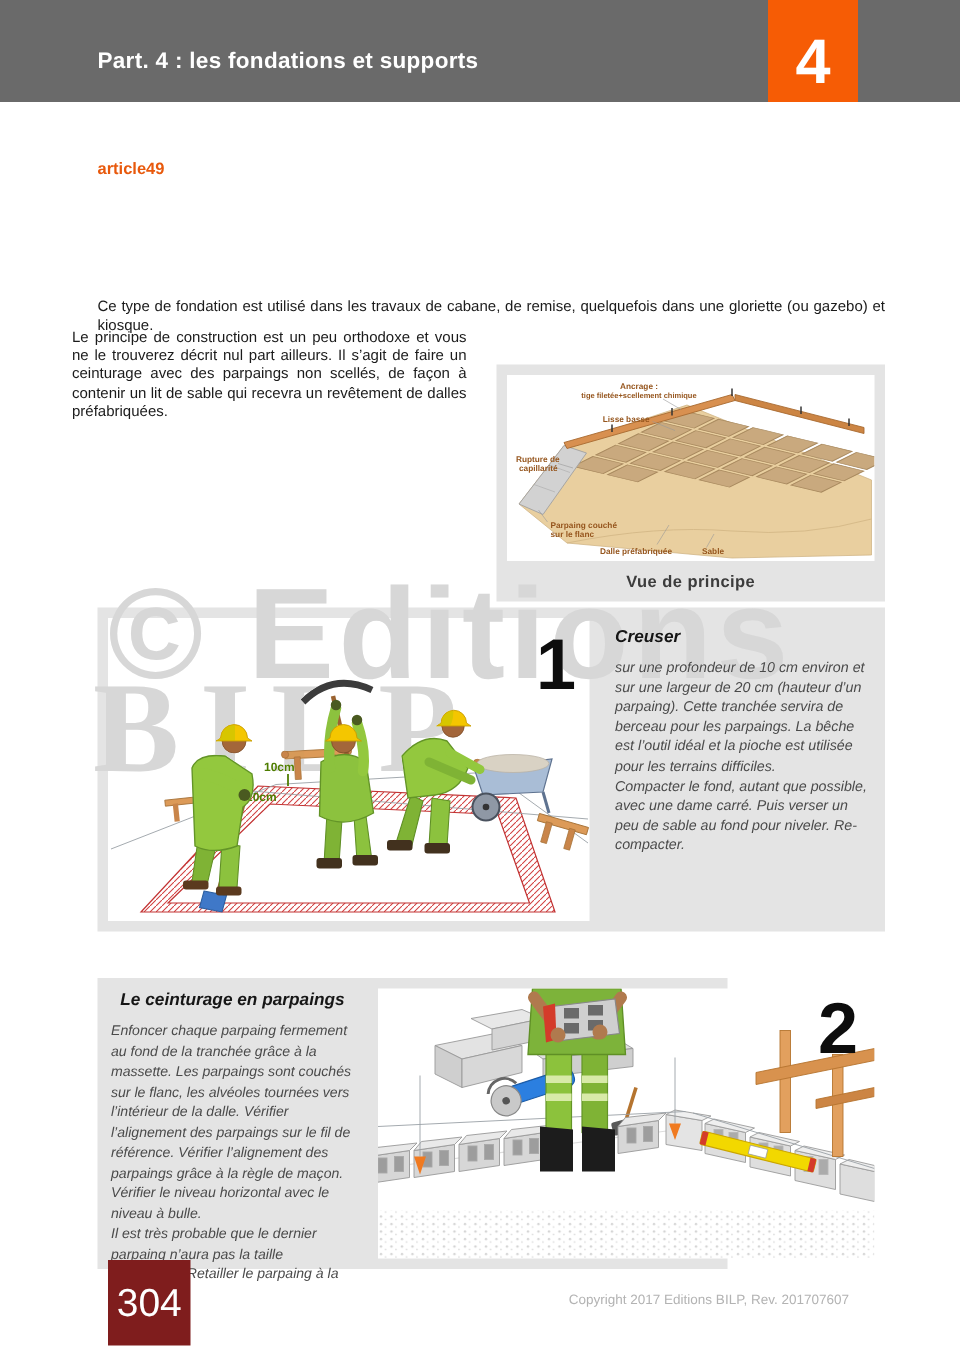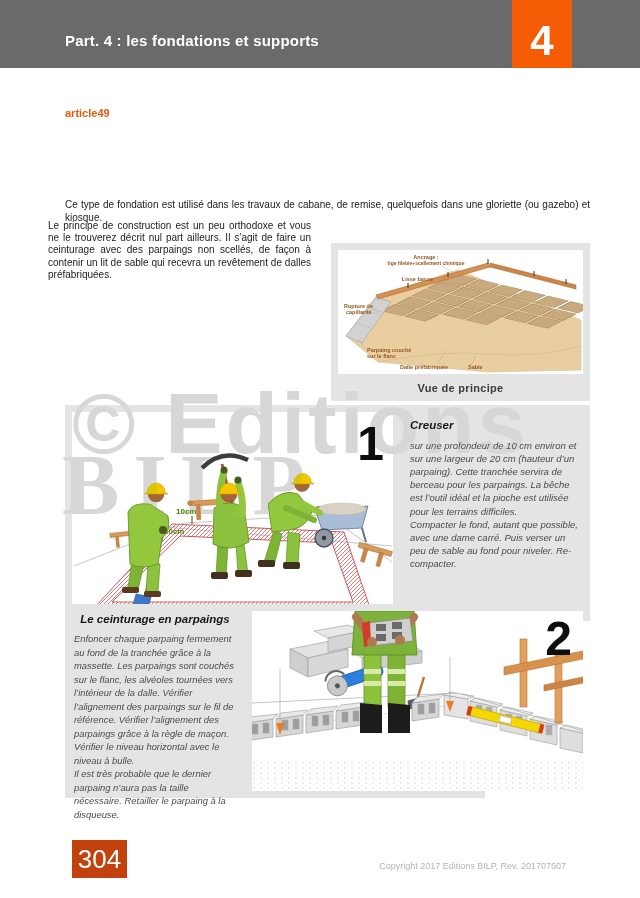--- a/index.html
+++ b/index.html
@@ -22,38 +22,38 @@
   .p-col{position:absolute;left:48px;width:263px;font-size:10px;line-height:1.22;text-align:justify;}
   .p2{top:220px;} .p3{top:302px;}
   
   .panel{position:absolute;background:#e4e4e4;}
   .panel-vue{left:331px;top:227px;width:259px;height:158px;margin-top:16px;}
   .vue-inset{position:absolute;left:7px;top:7px;width:245px;height:124px;background:#fff;overflow:hidden;}
   .vue-caption{position:absolute;left:0;bottom:0;width:100%;height:27px;display:flex;align-items:center;
         justify-content:center;font-size:11px;font-weight:bold;color:#3c3c3c;letter-spacing:.3px;}
   .panel-step1{left:65px;top:405px;width:525px;height:216px;}
   .inset1{position:absolute;left:7px;top:7px;width:321px;height:202px;background:#fff;overflow:hidden;}
-  .panel-step2{left:65px;top:604px;width:420px;height:194px;}
+  .panel-step2{left:65px;top:652px;width:420px;height:194px;}
   .inset2{position:absolute;left:187px;top:7px;width:331px;height:180px;background:#fff;overflow:hidden;}
   .stepnum{position:absolute;font-size:48px;font-weight:bold;color:#0d0d0d;line-height:1;}
   .num1{right:9px;top:8px;} .num2{right:11px;top:4px;}
   .sidebox{position:absolute;color:#4a4a4a;font-style:italic;}
   .creuser{left:345px;top:14px;width:172px;}
   .sidebox h4{margin:0 0 8px 0;font-size:11.5px;color:#161616;}
   .sidebox p{margin:0;font-size:9.5px;line-height:1.38;}
   .ceint{left:9px;top:9px;width:162px;}
   .ceint h4{text-align:center;margin:0 0 7px 0;}
   .ceint p{line-height:1.44;font-size:9.4px;}
   
   .wm{position:absolute;z-index:30;pointer-events:none;color:#d7d7d7;font-weight:bold;
       mix-blend-mode:darken;line-height:1;white-space:nowrap;}
   .wm1{left:72px;top:352px;font-size:86px;letter-spacing:3px;margin-top:28px;}
   .wm2{left:62px;top:442px;font-size:86px;letter-spacing:14px;font-family:Liberation Serif, serif;}
   
-  .page-badge{position:absolute;left:72px;top:840px;width:55px;height:38px;background:#c2410c;
+  .page-badge{position:absolute;left:72px;top:840px;width:55px;height:57px;background:#7f1d1d;
       display:flex;align-items:center;justify-content:center;color:#fff;font-size:26px;}
   .copyright{position:absolute;right:74px;top:861px;font-size:9px;color:#b3b3b3;}
   svg{display:block;}
   .figlabel{font:bold 5.5px "Liberation Sans",sans-serif;fill:#96561e;}
   .dimlabel{font:bold 8px "Liberation Sans",sans-serif;fill:#4e7d00;}
 </style>
 </head>
 <body>
 
 <div class="page">

